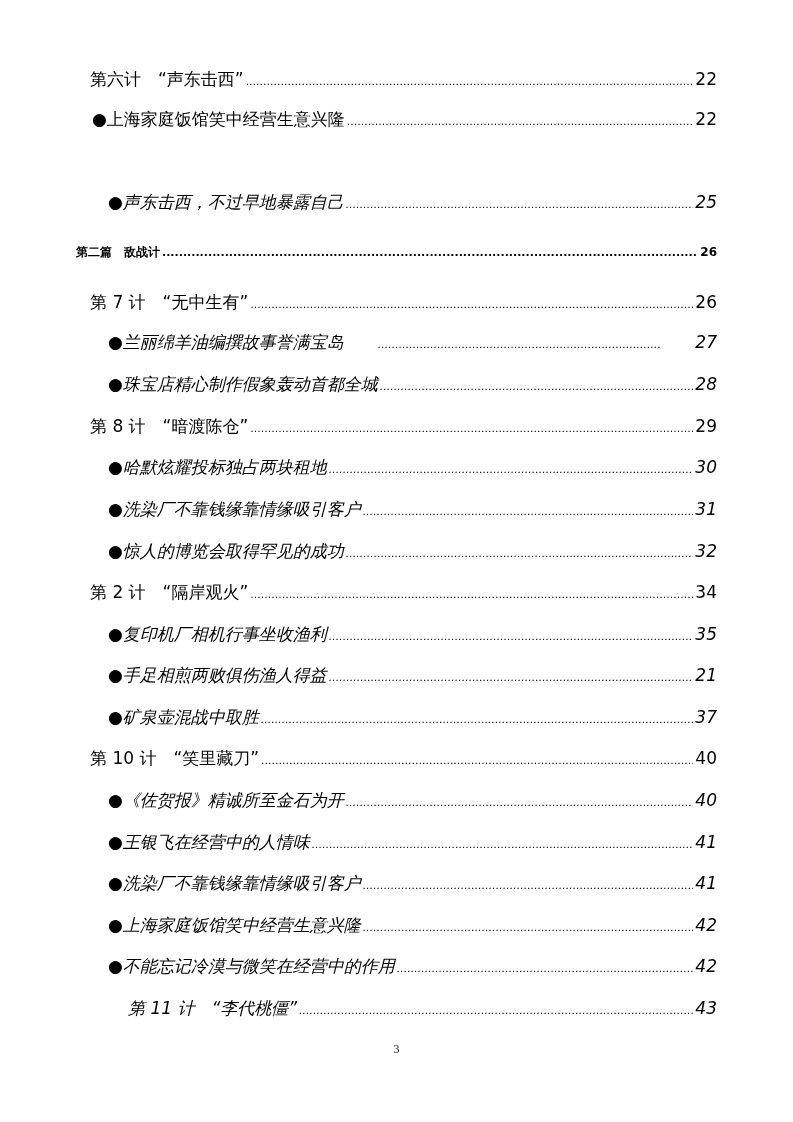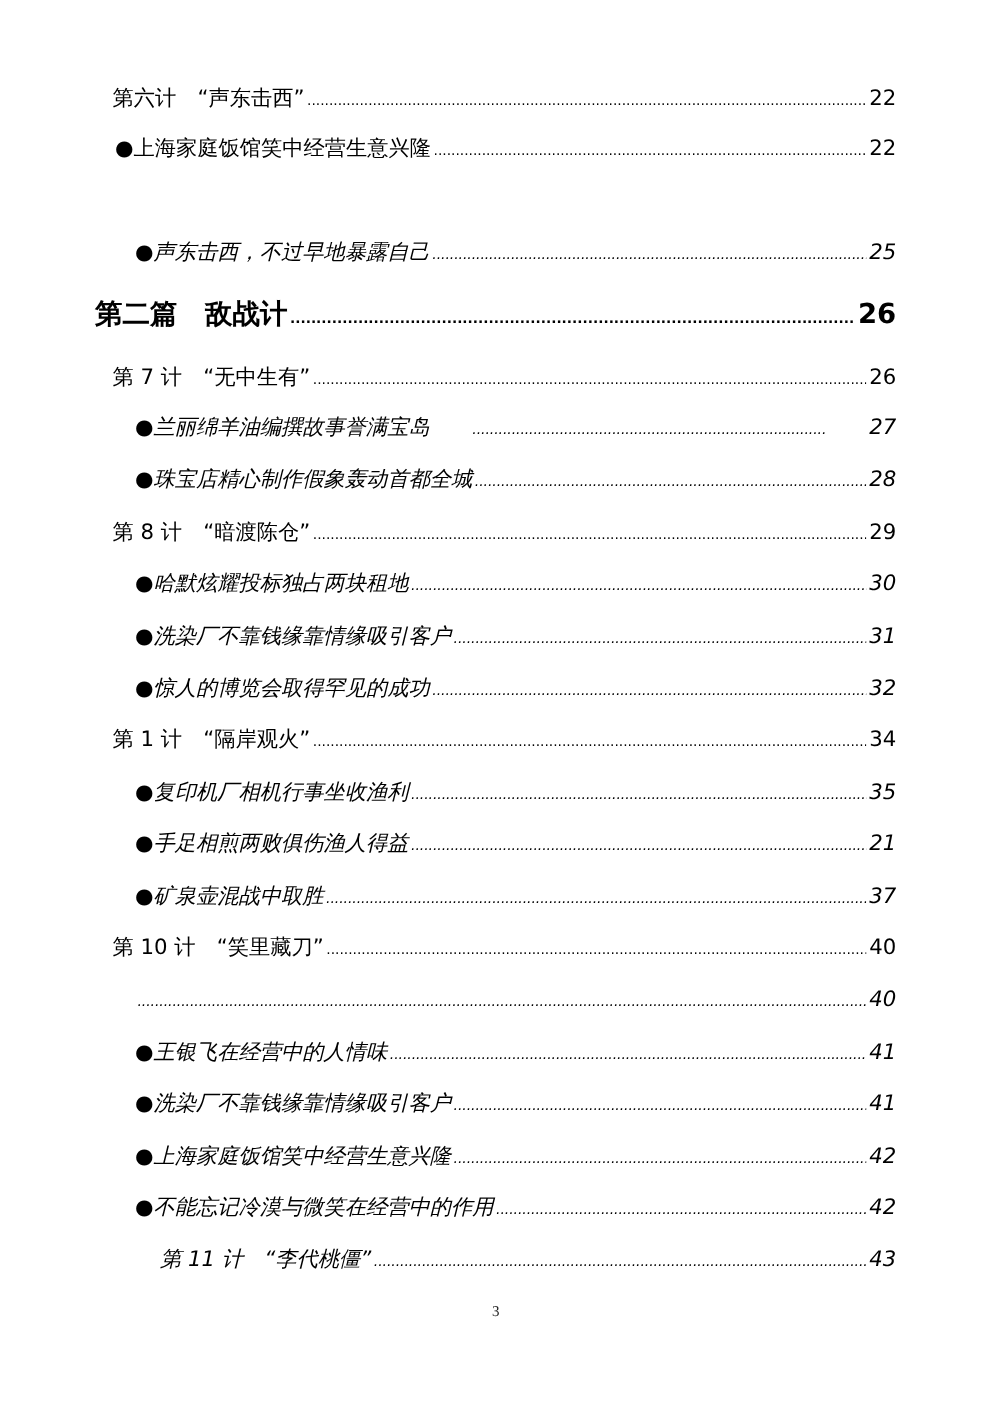--- a/index.html
+++ b/index.html
@@ -6,21 +6,21 @@
   body { width: 793px; height: 1122px; position: relative; overflow: hidden;
          font-family: "DejaVu Sans", "Liberation Sans", sans-serif; color: #000; }
   .toc { position: absolute; left: 0; top: 12px; width: 793px; height: 1122px; }
   .entry { position: absolute; right: 76px; display: flex; align-items: baseline;
            font-size: 17px; line-height: 22px; white-space: nowrap; }
   .entry .title { flex: 0 0 auto; }
   .entry .leader { flex: 1 1 auto; overflow: hidden; margin: 0 2px; letter-spacing: 0px;
                    font-size: 11px; line-height: 22px; }
   .entry .leader::before { content: "........................................................................................................................................................................................................................................................"; }
   .entry .page { flex: 0 0 auto; }
-  .lvl-part { font-weight: bold; font-size: 22px; }
+  .lvl-part { font-weight: bold; font-size: 12px; }
   .lvl-part .leader { font-weight: bold; }
   .lvl-chap { font-weight: normal; }
   .lvl-item { font-style: italic; }
   .lvl-item-upright { font-style: normal; }
   .footer { position: absolute; top: 1042px; left: 0; width: 793px; text-align: center;
             font-family: "Liberation Serif", "DejaVu Serif", serif; font-size: 12px; color: #222; }
 </style>
 </head>
 <body>
 
@@ -87,21 +87,21 @@
     <span class="page">31</span>
   </div>
 
   <div class="entry lvl-item" style="top:528px; left:108px;">
     <span class="title">●惊人的博览会取得罕见的成功</span>
     <span class="leader"></span>
     <span class="page">32</span>
   </div>
 
   <div class="entry lvl-chap" style="top:569px; left:90px;">
-    <span class="title">第 1 计　“隔岸观火”</span>
+    <span class="title">第 2 计　“隔岸观火”</span>
     <span class="leader"></span>
     <span class="page">34</span>
   </div>
 
   <div class="entry lvl-item" style="top:611px; left:108px;">
     <span class="title">●复印机厂相机行事坐收渔利</span>
     <span class="leader"></span>
     <span class="page">35</span>
   </div>
 
@@ -117,20 +117,21 @@
     <span class="page">37</span>
   </div>
 
   <div class="entry lvl-chap" style="top:735px; left:90px;">
     <span class="title">第 10 计　“笑里藏刀”</span>
     <span class="leader"></span>
     <span class="page">40</span>
   </div>
 
   <div class="entry lvl-item" style="top:777px; left:108px;">
+    <span class="title">●《佐贺报》精诚所至金石为开</span>
     <span class="leader"></span>
     <span class="page">40</span>
   </div>
 
   <div class="entry lvl-item" style="top:819px; left:108px;">
     <span class="title">●王银飞在经营中的人情味</span>
     <span class="leader"></span>
     <span class="page">41</span>
   </div>
 

